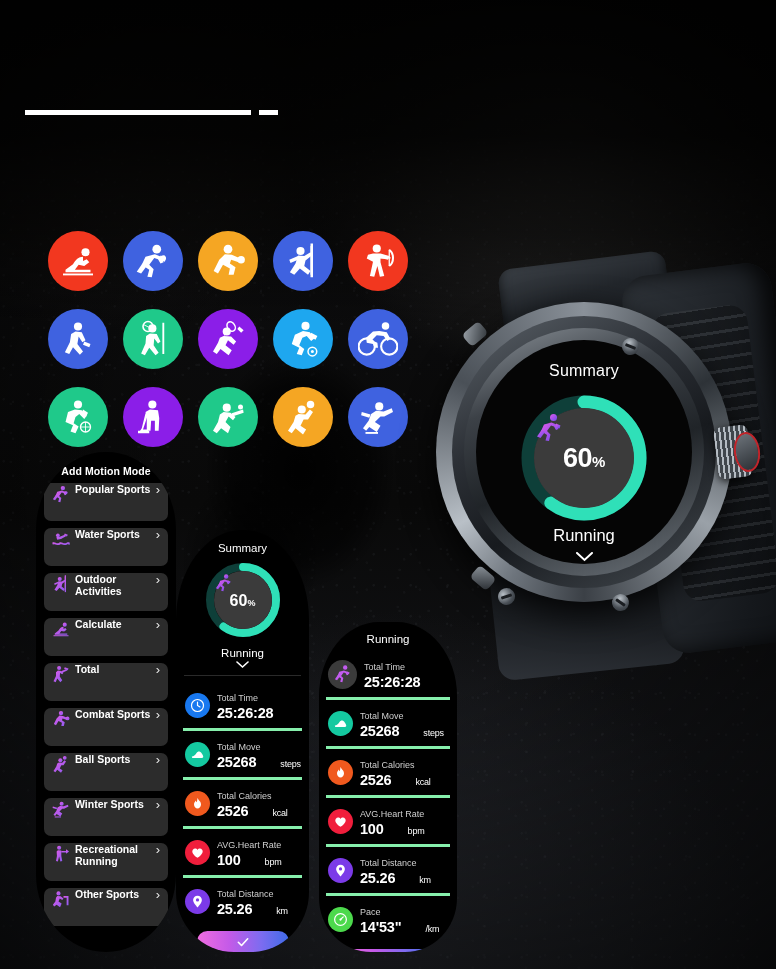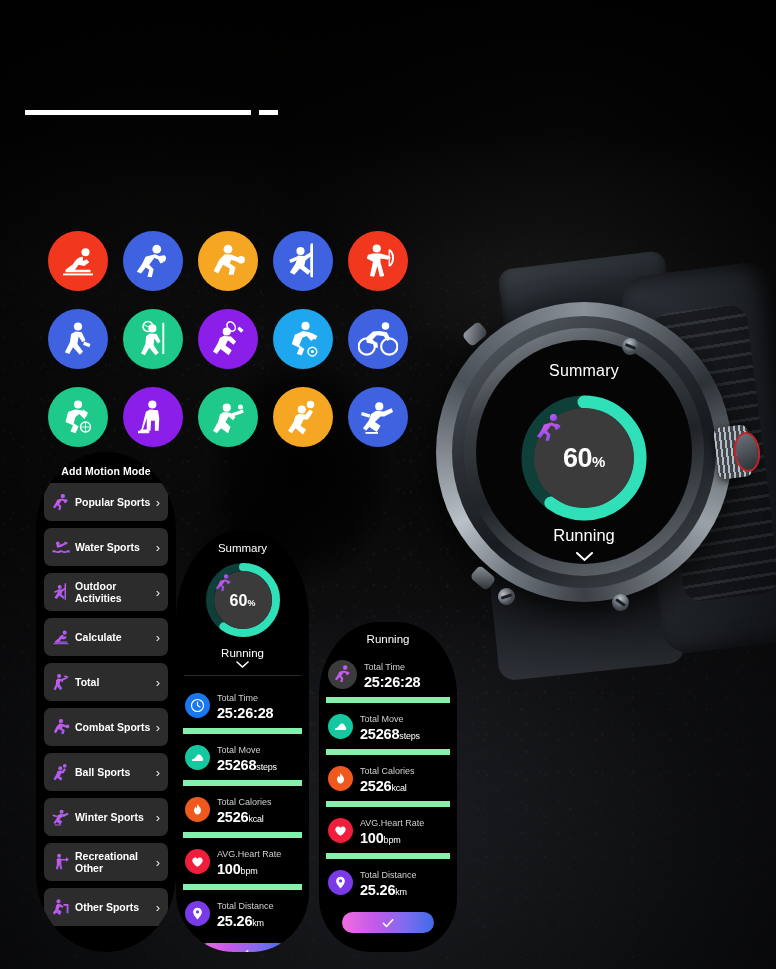--- a/index.html
+++ b/index.html
@@ -187,21 +187,21 @@
     left:36px; top:452px; width:140px; height:500px;
     border-radius:70px/78px;
   }
   .sidebar-title{
     text-align:center; color:#fff; font-size:10.5px; font-weight:700;
     margin-top:13px; letter-spacing:.1px;
   }
   .menu{ margin:6px 8px 0 8px; display:flex; flex-direction:column; gap:7px; }
   .menu-item{
     height:38px; border-radius:7px; background:#2c2c2c;
-    display:flex; align-items:center; padding:0 8px 0 7px; gap:4px;
+    display:flex; padding:0 8px 0 7px; gap:4px;
   }
   .menu-item .mi-ic{ width:20px; height:22px; flex:0 0 20px; }
   .menu-item .mi-label{
     flex:1; color:#fff; font-size:10.5px; font-weight:700; line-height:12px;
   }
   .menu-item .mi-arrow{ color:#e9e9e9; font-size:13px; font-weight:400; line-height:1; }
 
   
   .card-summary{
     left:176px; top:530px; width:133px; height:422px;
@@ -224,30 +224,30 @@
   .card-running{
     left:319px; top:622px; width:138px; height:330px;
     border-radius:60px 60px 52px 52px / 74px 74px 54px 54px;
   }
   .cr-title{ text-align:center; font-size:11.5px; margin-top:11px; color:#fff; }
 
   .stats{ margin:6px 7px 0 7px; }
   .stat-row{
     display:flex; align-items:center; gap:7px;
     padding:5px 2px 5px 2px;
-    border-top:6px solid #86efac;
+    border-top:3px solid #86efac;
   }
   .stat-row:first-child{ border-top:none; }
   .stat-ic{ width:25px; height:25px; border-radius:50%; flex:0 0 25px;
     display:flex; align-items:center; justify-content:center; }
   .stat-ic svg{ width:15px; height:15px; }
   .stat-txt{ flex:1; }
   .stat-label{ font-size:9px; color:#cfcfcf; line-height:12px; }
   .stat-value{ font-size:14.5px; font-weight:700; color:#fff; line-height:16px; letter-spacing:-.2px; }
-  .stat-value .u{ font-size:9px; font-weight:400; color:#fff; }
+  .stat-value .u{ font-size:9px; font-weight:400; color:#fff;padding-left:24px; }
 
   .confirm-wrap{ display:flex; justify-content:center; margin-top:7px; }
   .confirm-btn{
     width:92px; height:21px; border-radius:11px;
     background:linear-gradient(90deg,#f06de0 0%,#c45ae8 35%,#7c6cf0 70%,#3f6be8 100%);
     display:flex; align-items:center; justify-content:center;
   }
   .confirm-btn svg{ width:14px; height:14px; }
   .divider-top{ height:1px; background:#2a2a2a; margin:4px 8px 0 8px; }
 </style>
@@ -682,21 +682,21 @@
               </defs>
               <g style="fill:url(#mg8)">
                 <g>
                   <circle cx="26" cy="12" r="6.5"></circle>
                   <path d="M22 20 L33 21 L33 38 L36 54 L30 56 L26 40 L22 56 L16 54 L19 38 L18 24 Z"></path>
                   <path d="M33 22 L52 22 L52 27 L33 27 Z"></path>
                   <path d="M48 17 L58 24 L48 31 Z"></path>
                 </g>
               </g>
             </svg></span>
-          <span class="mi-label">Recreational Other</span>
+          <span class="mi-label">Recreational Running</span>
           <span class="mi-arrow">›</span>
         </div>
         <div class="menu-item">
           <span class="mi-ic"><svg viewBox="0 0 64 64" width="20" height="22">
               <defs>
                 <linearGradient id="mg9" x1="0" y1="0" x2="1" y2="1">
                   <stop offset="0" stop-color="#e05ae8"></stop>
                   <stop offset="1" stop-color="#8a5cf0"></stop>
                 </linearGradient>
               </defs>
@@ -843,20 +843,30 @@
         </div>
         <div class="stat-row">
           <span class="stat-ic" style="background:#7b3ae8">
             <svg viewBox="0 0 24 24">
               <path d="M12 2.6 C8 2.6 5 5.6 5 9.6 C5 14.6 12 21.4 12 21.4 C12 21.4 19 14.6 19 9.6 C19 5.6 16 2.6 12 2.6 Z" fill="#fff"></path>
               <circle cx="12" cy="9.4" r="2.6" fill="#7b3ae8"></circle>
             </svg>
           </span>
           <span class="stat-txt"><span class="stat-label">Total Distance</span><div class="stat-value"><span class="v">25.26</span><span class="u">km</span></div></span>
         </div>
+        <div class="stat-row">
+          <span class="stat-ic" style="background:#4cd94c">
+            <svg viewBox="0 0 24 24">
+              <circle cx="12" cy="12" r="9.4" fill="none" stroke="#fff" stroke-width="2"></circle>
+              <path d="M12 12 L16.4 7.8" stroke="#fff" stroke-width="2" stroke-linecap="round"></path>
+              <circle cx="12" cy="12" r="1.8" fill="#fff"></circle>
+            </svg>
+          </span>
+          <span class="stat-txt"><span class="stat-label">Pace</span><div class="stat-value"><span class="v">14'53"</span><span class="u">/km</span></div></span>
+        </div>
       </div>
     <div class="confirm-wrap">
       <div class="confirm-btn">
         <svg viewBox="0 0 24 24">
           <path d="M4 12.5 L9.5 18 L20 6.5" fill="none" stroke="#fff" stroke-width="2.8" stroke-linecap="round" stroke-linejoin="round"></path>
         </svg>
       </div>
     </div>
   </div>
 

